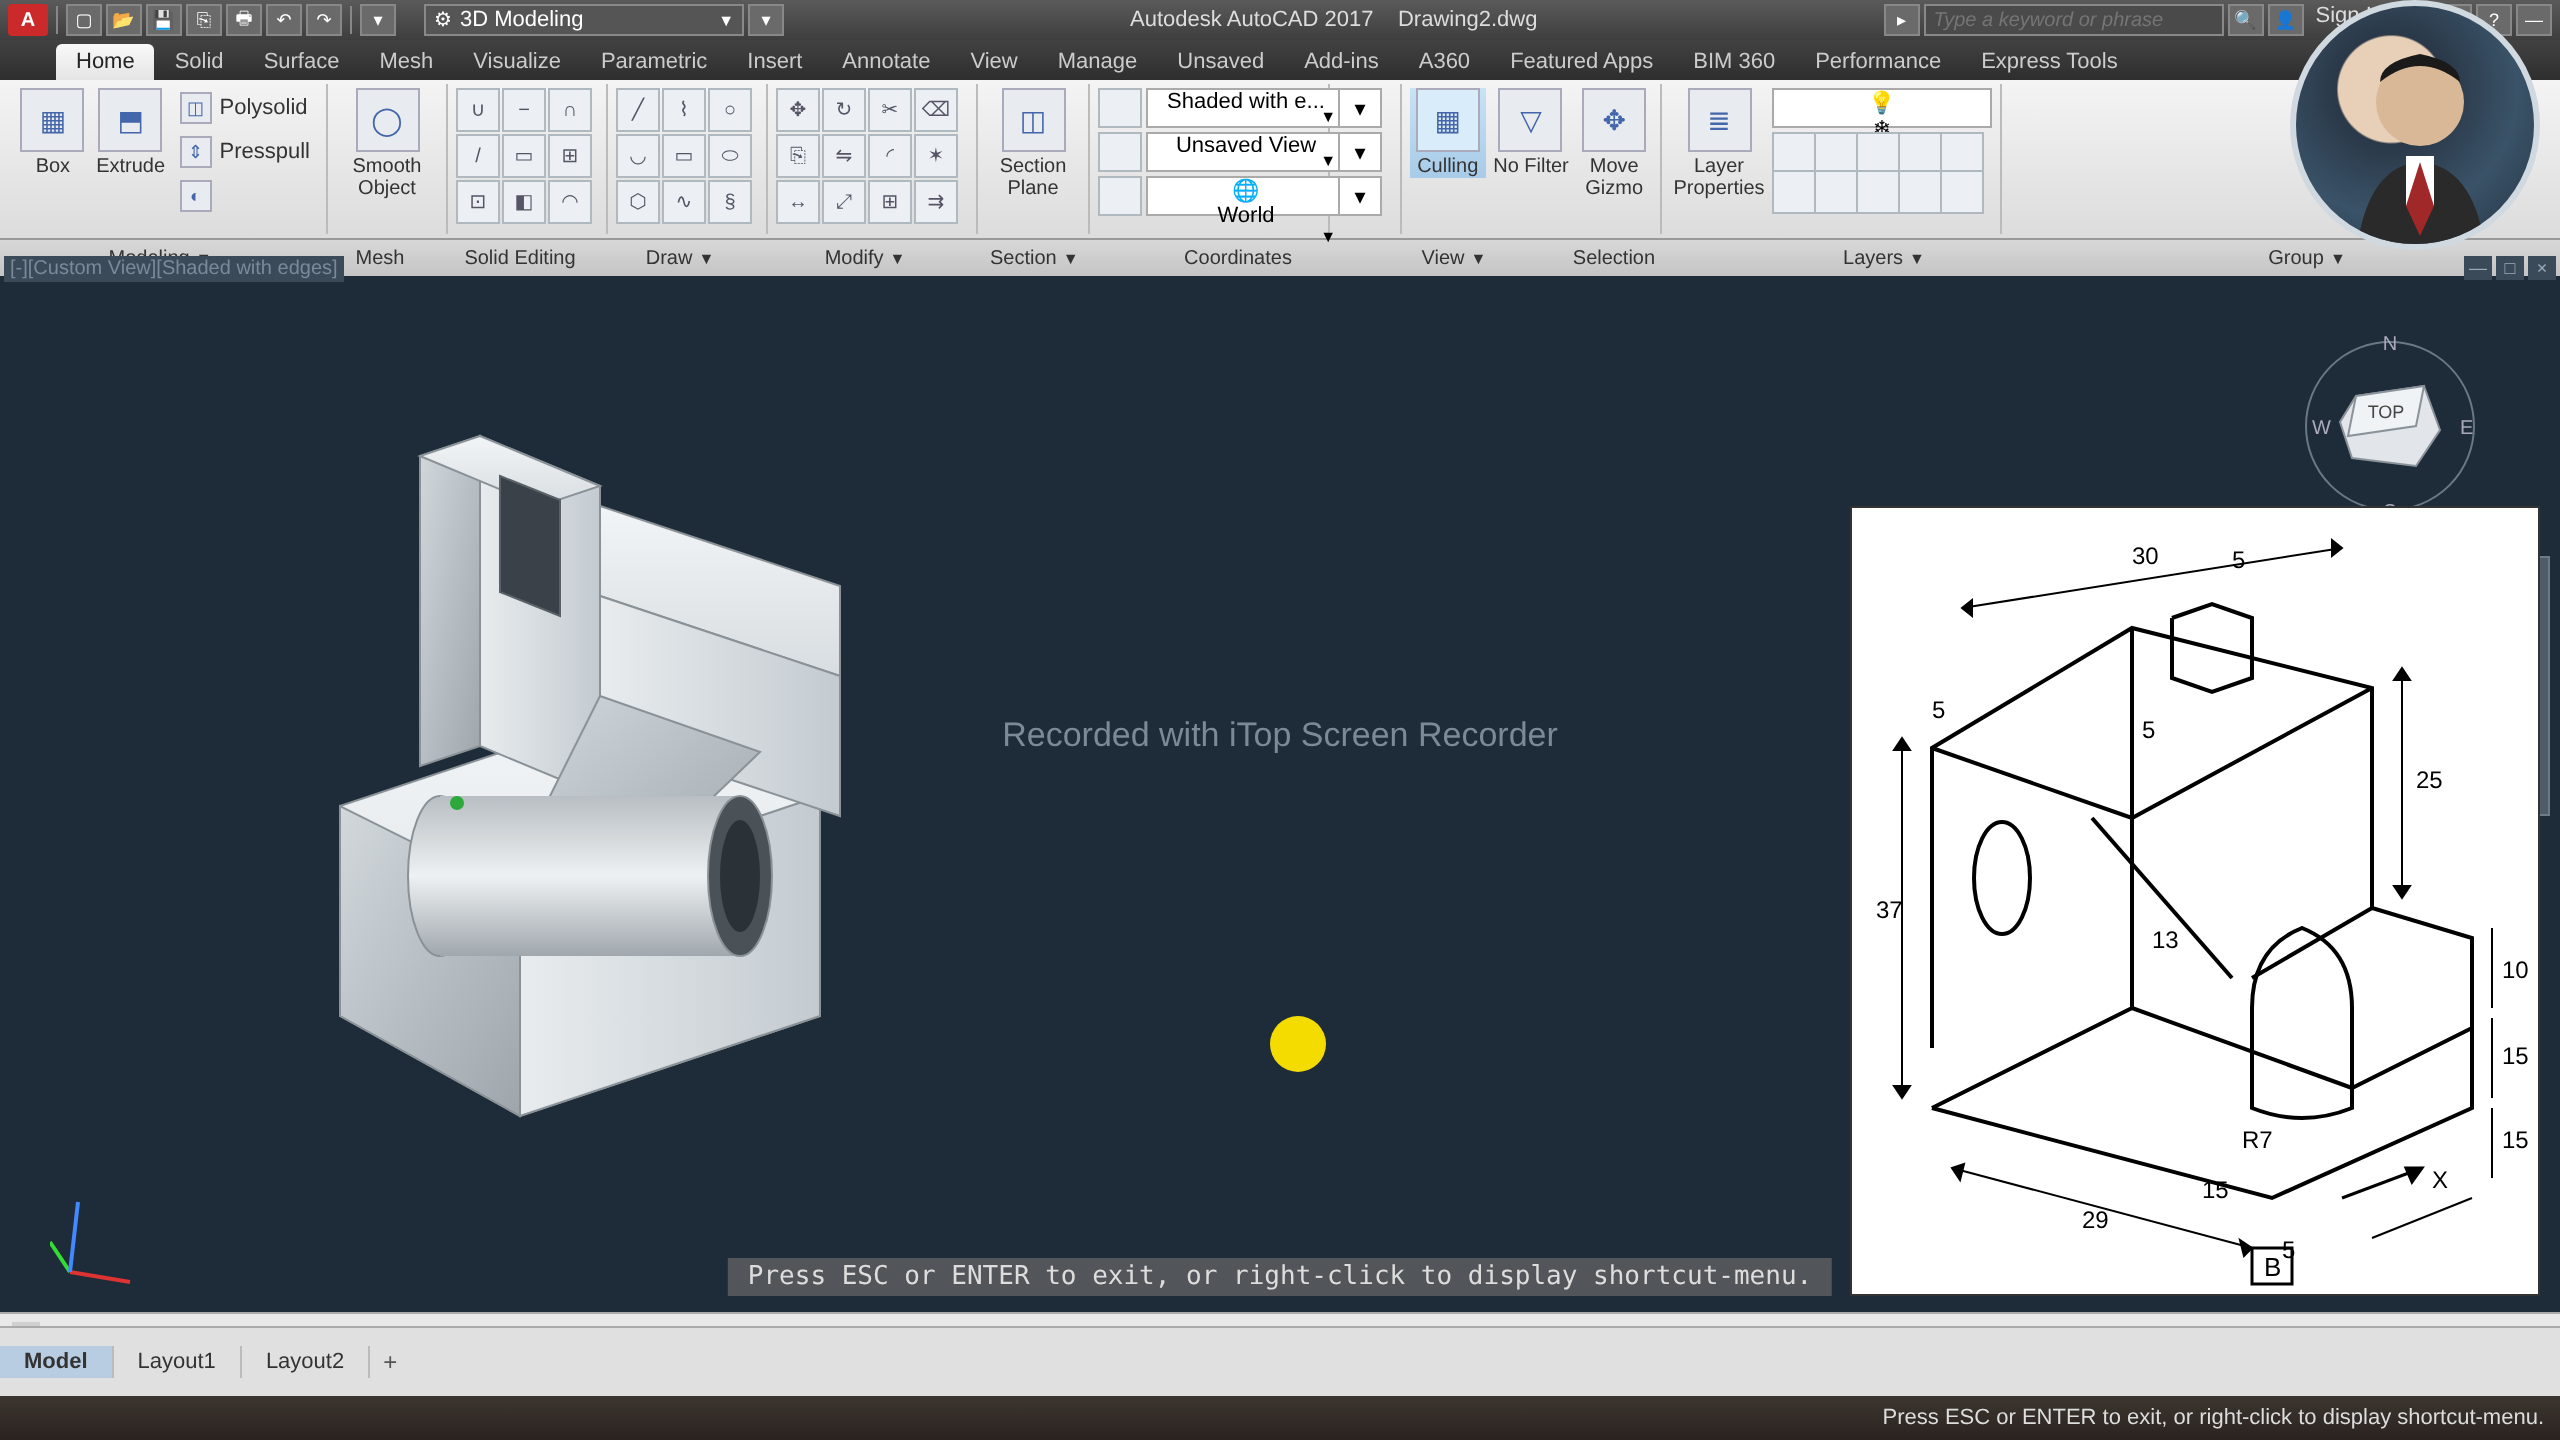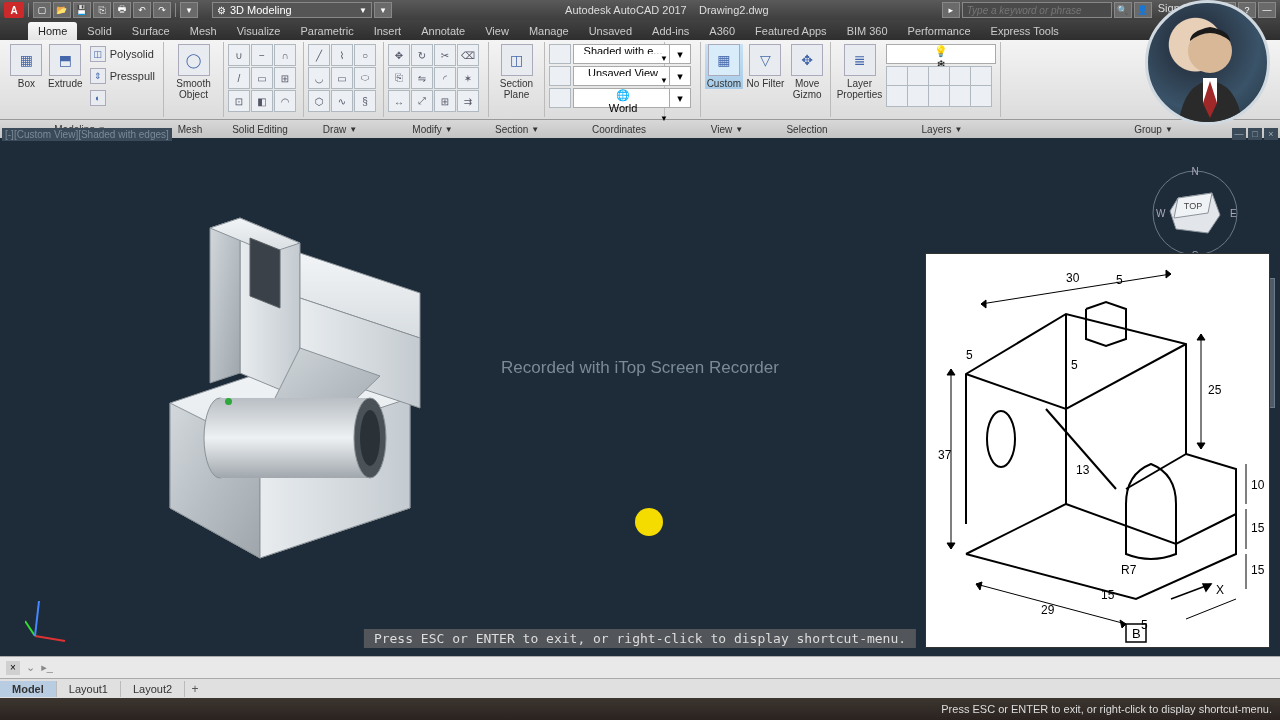--- a/index.html
+++ b/index.html
@@ -58,21 +58,21 @@
 
     .avatar{position:absolute;top:0;right:10px;width:125px;height:125px;border-radius:50%;overflow:hidden;background:radial-gradient(circle at 40% 35%,#e8d0b8 0%,#e8d0b8 25%,#2a3848 26%,#3a5368 60%,#243240 100%);z-index:50;border:3px solid #d0d8e0;}
 
     
     .cmdline{position:absolute;bottom:42px;left:0;right:0;height:22px;background:#e9e9e9;display:flex;align-items:center;padding:0 6px;gap:6px;border-top:1px solid #aaa;}
     .cmdline .x{width:14px;height:14px;background:#d0d0d0;display:flex;align-items:center;justify-content:center;font-size:10px;cursor:pointer;}
     .cmdline input{flex:0 0 700px;border:none;background:transparent;font-family:Consolas,monospace;font-size:13px;color:#555;}
     .cmdline .chev{color:#888;font-size:11px;}
 
     
-    .modeltabs{position:absolute;bottom:22px;left:0;right:0;height:20px;background:#e0e0e0;display:flex;align-items:center;border-top:1px solid #aaa;}
+    .modeltabs{position:absolute;bottom:22px;left:0;right:0;height:35px;background:#e0e0e0;display:flex;align-items:center;border-top:1px solid #aaa;}
     .modeltabs .mtab{padding:2px 12px;font-size:11px;color:#333;cursor:pointer;border-right:1px solid #bbb;}
     .modeltabs .mtab.active{background:#b8cde2;font-weight:bold;}
     .modeltabs .addtab{width:20px;text-align:center;font-size:12px;color:#555;cursor:pointer;}
 
     
     .status{position:absolute;bottom:0;left:0;right:0;height:22px;background:linear-gradient(rgba(60,50,40,.85),rgba(40,30,25,.9));display:flex;align-items:center;justify-content:flex-end;color:#ddd;font-size:11px;padding:0 8px;}
 
     
     .model3d{position:absolute;left:150px;top:60px;}
   </style>
@@ -264,21 +264,21 @@
       <div class="dd-strip sm">▾</div>
       <div class="dd-strip sm">▾</div>
       <div class="dd-strip sm">▾</div>
     </div>
   </div>
 
   <div class="panel" style="width:130px">
     <div class="panel-body">
       <div class="bigbtn activepanel" style="width:40px">
           <div class="ic" style="background:#d8ecf9">▦</div>
-          <div class="lbl">Custom</div>
+          <div class="lbl">Culling</div>
         </div>
       <div class="bigbtn" style="width:44px">
           <div class="ic">▽</div>
           <div class="lbl">No Filter</div>
         </div>
       <div class="bigbtn" style="width:40px">
           <div class="ic">✥</div>
           <div class="lbl">Move Gizmo</div>
         </div>
     </div>

